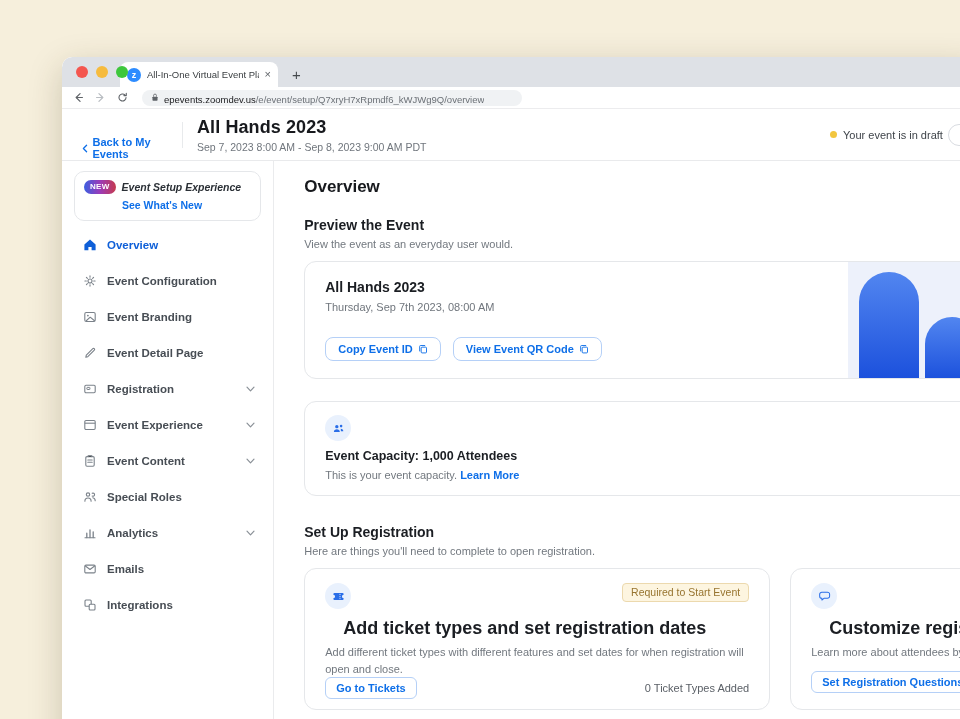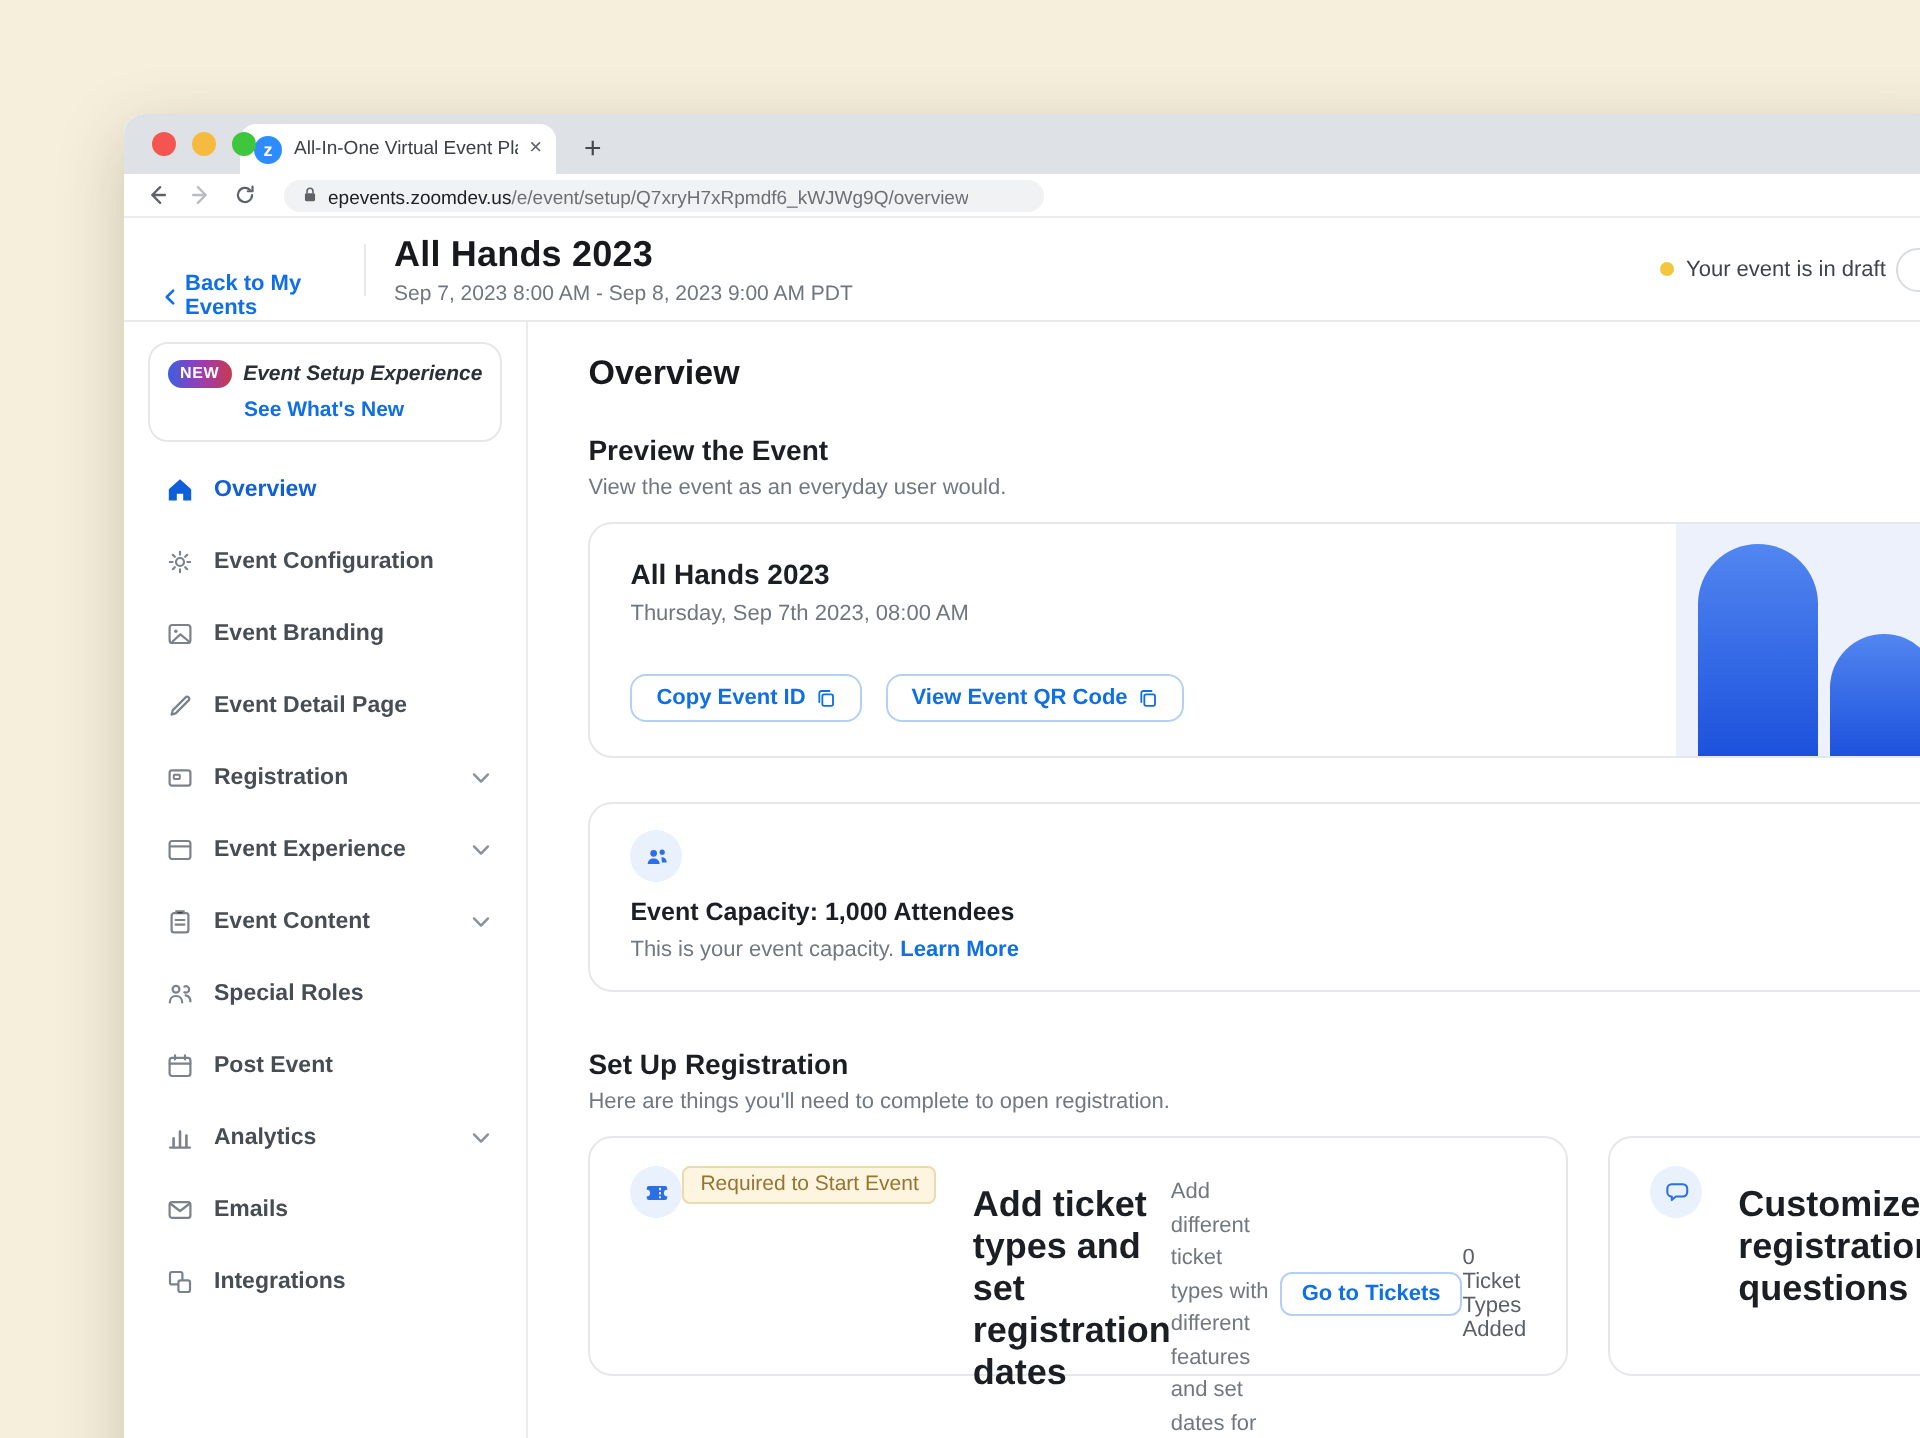--- a/index.html
+++ b/index.html
@@ -47,21 +47,21 @@
   .title-block .ev-title { font-size:18px; font-weight:bold; color:#17191d; letter-spacing:.1px;}
   .title-block .ev-dates { font-size:10.5px; color:#70767d; margin-top:3px; }
   .hdr-status { position:absolute; left:768px; top:0; height:100%; display:flex; align-items:center; gap:6px; }
   .dot { width:7px; height:7px; border-radius:50%; background:#f2c63f; }
   .status-text { font-size:11px; color:#3f444a; white-space:nowrap; }
   .hdr-pill { position:absolute; left:886px; top:15px; width:60px; height:22px;
     border:1px solid #d8dbe0; border-radius:12px; background:#fff; }
   
   .body-row { flex:1 1 auto; display:flex; min-height:0; }
   .sidebar { flex:0 0 170px; border-right:1px solid #eaebed; padding:10px 12px 0 12px; }
-  .promo { border:1px solid #e3e6ea; border-radius:10px; padding:8px 9px 9px 9px; margin-bottom:6px; }
+  .promo { border:1px solid #e3e6ea; border-radius:10px; padding:8px 19px 9px 9px; margin-bottom:6px; }
   .promo-row { display:flex; align-items:center; gap:6px; }
   .new-pill { background:linear-gradient(90deg,#3b5fe0,#9b3bb8,#c63a4e); color:#fff;
     font-size:8px; font-weight:bold; padding:2px 6px 2.5px; border-radius:8px; letter-spacing:.3px;}
   .promo-title { font-size:10.5px; font-weight:bold; color:#2b3036; white-space:nowrap;font-style:italic;}
   .promo-link { font-size:10.5px; color:#0e6fe8; margin:5px 0 0 38px; font-weight:bold; }
   .nav { margin-top:4px; }
   .nav-item { height:36px; display:flex; align-items:center; gap:10px; padding:0 6px 0 9px;
     cursor:pointer; position:relative; }
   .nav-item .lbl { font-size:11.5px; font-weight:bold; color:#474d54; }
   .nav-item.active .lbl { color:#0e5fd8; }
@@ -87,21 +87,21 @@
   .arch1 { left:11px; top:10px; width:60px; height:108px; }
   .arch2 { left:77px; top:55px; width:54px; height:63px; }
   .capacity-card { margin-top:22px; width:800px; height:95px; padding:13px 20px; }
   .ic-circle { width:26px; height:26px; border-radius:50%; background:#e9f1fd;
     display:flex; align-items:center; justify-content:center; }
   .cap-title { font-size:12.5px; font-weight:bold; color:#1b1e23; margin-top:8px; }
   .cap-desc { font-size:11px; color:#72787f; margin-top:6px; }
   .link { color:#0e6fe8; font-weight:bold; cursor:pointer; }
   .reg-sec { margin-top:28px; }
   .reg-cards { display:flex; gap:20px; margin-top:11px; }
-  .reg-card { flex:0 0 466px; height:120px; padding:14px 20px 16px; display:flex; flex-direction:row; }
+  .reg-card { flex:0 0 466px; height:142px; padding:14px 20px 16px; display:flex; flex-direction:column; }
   .reg-head { display:flex; align-items:flex-start; justify-content:space-between; }
   .badge { font-size:10.5px; color:#97742f; background:#fdf5e0; border:1px solid #ecd9ae;
     border-radius:4px; padding:2px 8px 3px; white-space:nowrap; }
   .reg-title { font-size:18px; font-weight:bold; color:#1b1e23; margin-top:9px;margin-left:18px; }
   .reg-desc { font-size:11px; color:#72787f; margin-top:5px; line-height:1.5; white-space:normal; }
   .reg-foot { margin-top:auto; display:flex; align-items:center; justify-content:space-between; }
   .btn-sm { height:22px; padding:0 10px; border-radius:6px; }
   .reg-meta { font-size:11px; color:#5b6067; }
   svg { display:block; }
 </style>
@@ -272,29 +272,20 @@
             <span class="icn">
                 <svg width="14" height="14" viewBox="0 0 14 14">
                   <circle cx="5" cy="4.6" r="1.7" stroke="#7b828a" stroke-width="1.1" fill="none"></circle>
                   <path d="M1.9 11.2c0-2 1.3-3.2 3.1-3.2s3.1 1.2 3.1 3.2" stroke="#7b828a" stroke-width="1.1" fill="none" stroke-linecap="round"></path>
                   <path d="M9.2 3.3a1.6 1.6 0 1 1 0 2.8 M9.8 7.7c1.5.3 2.4 1.5 2.4 3" stroke="#7b828a" stroke-width="1.1" fill="none" stroke-linecap="round"></path>
                 </svg>
               </span>
             <span class="lbl">Special Roles</span>
           </div>
 
-          <div class="nav-item">
-            <span class="icn">
-                <svg width="14" height="14" viewBox="0 0 14 14">
-                  <rect x="1.8" y="2.9" width="10.4" height="9.1" rx="1.2" stroke="#7b828a" stroke-width="1.1" fill="none"></rect>
-                  <path d="M4.5 1.7V3.7 M9.5 1.7V3.7 M1.8 5.8H12.2" stroke="#7b828a" stroke-width="1.1" stroke-linecap="round"></path>
-                </svg>
-              </span>
-            <span class="lbl">Post Event</span>
-          </div>
 
           <div class="nav-item">
             <span class="icn">
                 <svg width="14" height="14" viewBox="0 0 14 14">
                   <path d="M2 11.8H12" stroke="#7b828a" stroke-width="1.1" stroke-linecap="round"></path>
                   <path d="M3.8 11.5V7.2 M7 11.5V3.8 M10.2 11.5V5.8" stroke="#7b828a" stroke-width="1.3" stroke-linecap="round"></path>
                 </svg>
               </span>
             <span class="lbl">Analytics</span>
             <span class="chev">

